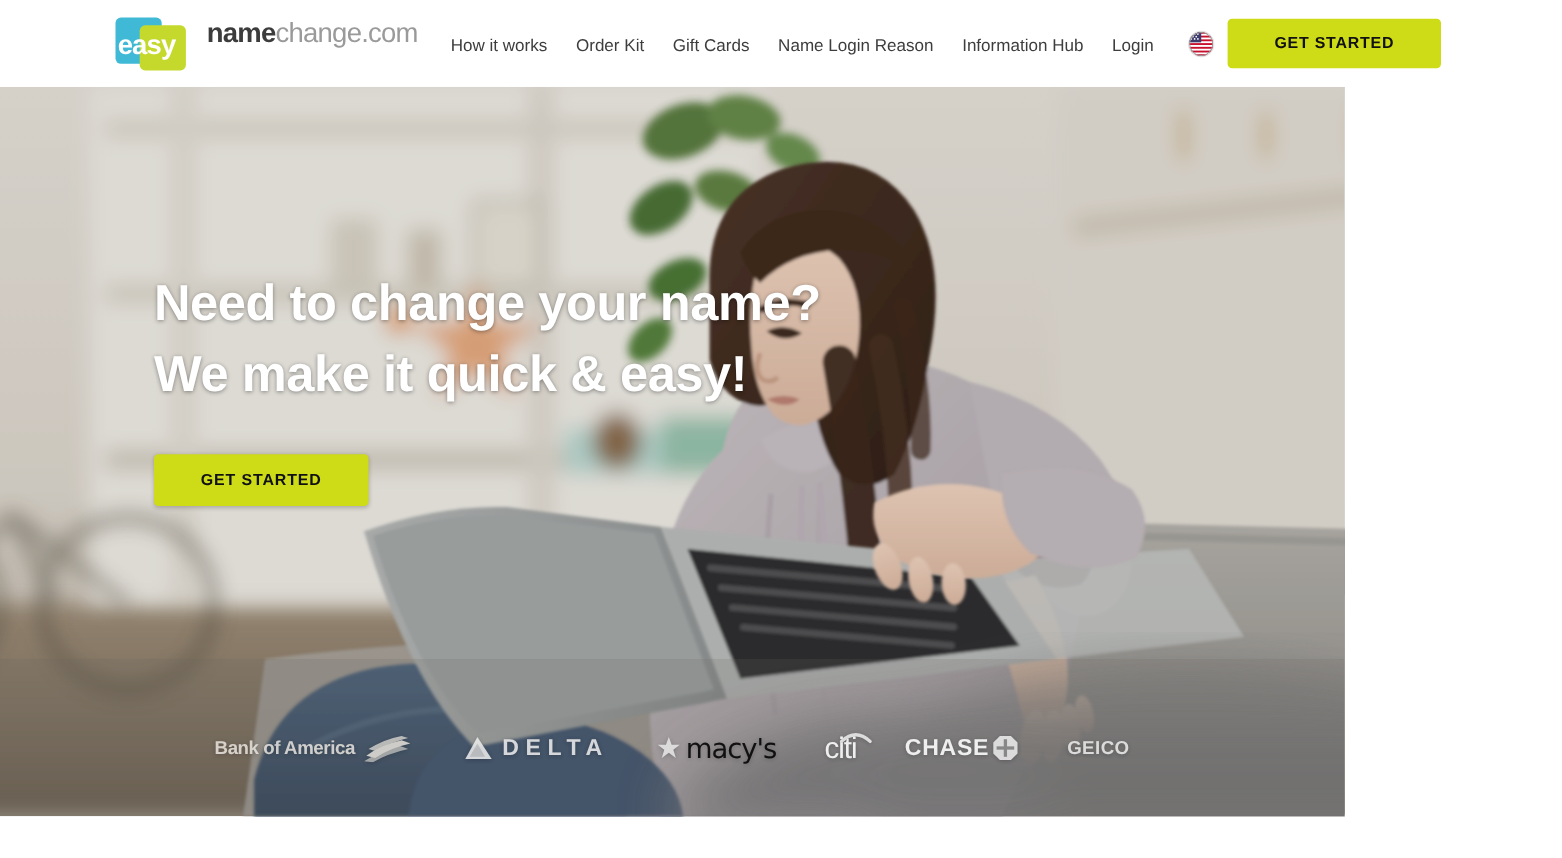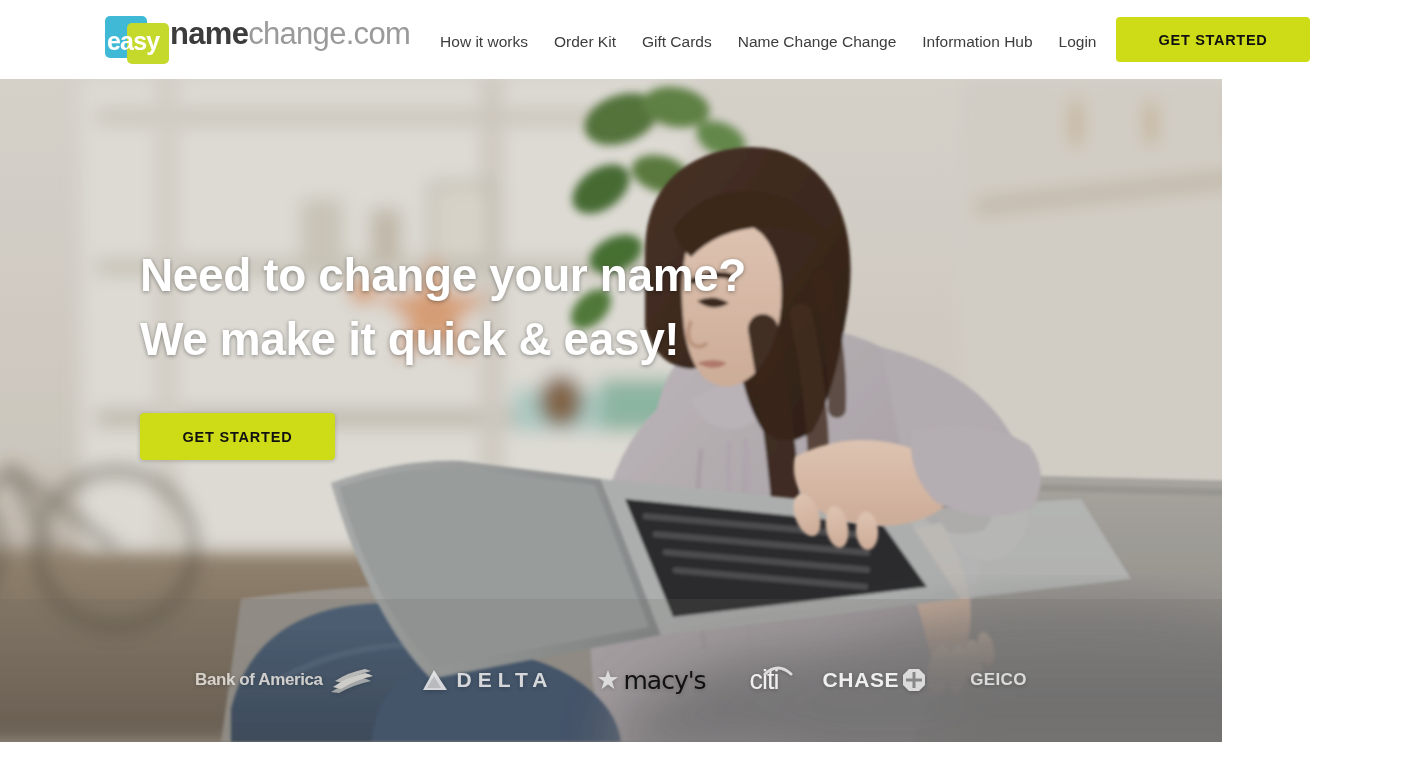--- a/index.html
+++ b/index.html
@@ -58,23 +58,23 @@
     width: 62px;
     text-align: left;
     font-size: 25px;
     font-weight: bold;
     color: #ffffff;
     letter-spacing: -0.8px;
     line-height: 25px;
     z-index: 2;
   }
   .logo-word {
-    font-size: 31px;
+    font-size: 25px;
     letter-spacing: -0.7px;
-    margin-left: 1px;
+    margin-left: 19px;
     white-space: nowrap;
   }
   .logo-word .lw-bold { font-weight: bold; color: #3c3c3c; }
   .logo-word .lw-light { font-weight: normal; color: #9a9a9a; }
 
   .nav {
     display: flex;
     align-items: flex-end;
     margin-left: 30px;
     gap: 26px;
@@ -532,21 +532,21 @@
     </span>
     <span class="logo-word">
       <span class="lw-bold">name</span><span class="lw-light">change.com</span>
     </span>
   </a>
 
   <nav class="nav">
     <a class="nav-item" href="#">How it works</a>
     <a class="nav-item" href="#">Order Kit</a>
     <a class="nav-item" href="#">Gift Cards</a>
-    <a class="nav-item" href="#">Name Change Change</a>
+    <a class="nav-item" href="#">Name Login Reason</a>
     <a class="nav-item" href="#">Information Hub</a>
     <a class="nav-item" href="#">Login</a>
 
     <span class="flag-icon">
       <svg width="22" height="22" viewBox="0 0 22 22">
         <circle cx="11" cy="11" r="11" fill="#ffffff"></circle>
         <g>
           <rect x="0" y="0" width="22" height="1.7" fill="#c8102e"></rect>
           <rect x="0" y="3.4" width="22" height="1.7" fill="#c8102e"></rect>
           <rect x="0" y="6.8" width="22" height="1.7" fill="#c8102e"></rect>

